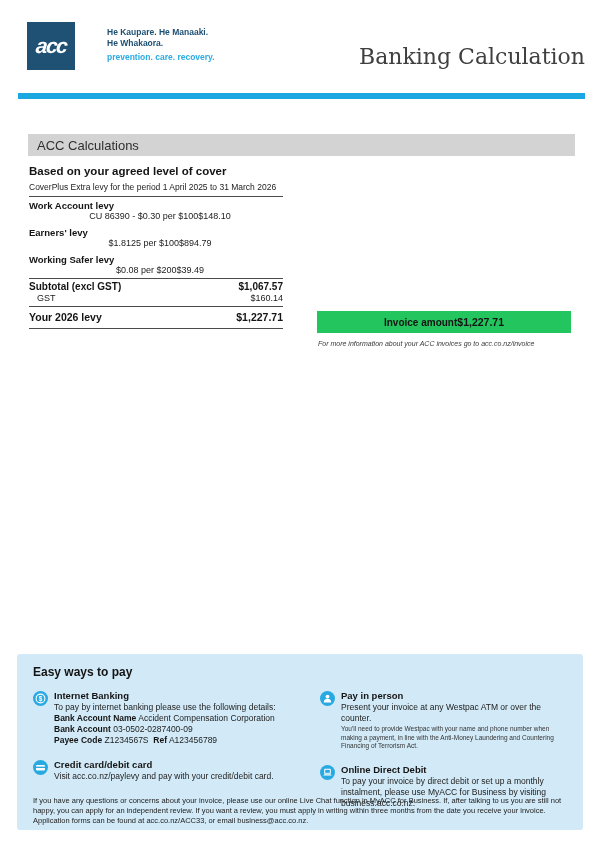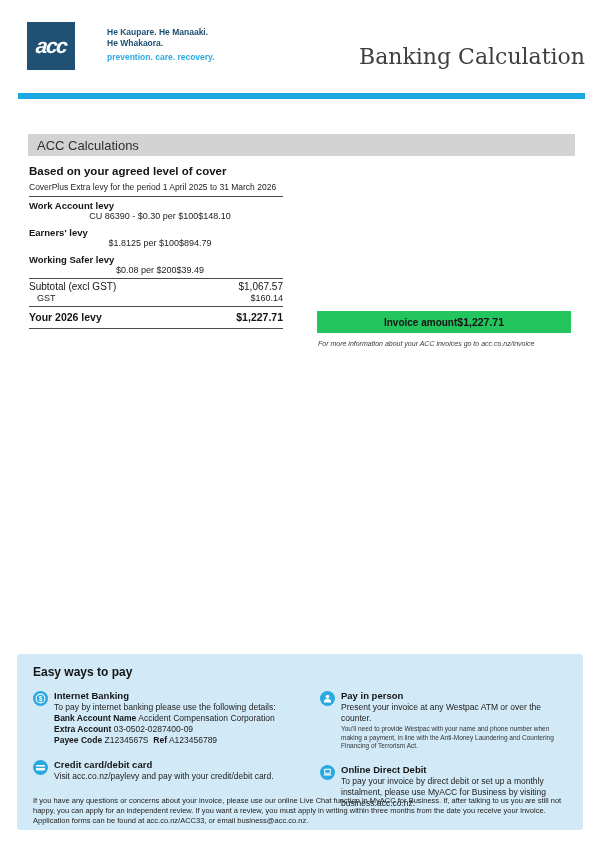--- a/index.html
+++ b/index.html
@@ -26,21 +26,21 @@
   
   .calc-head{position:absolute;left:29px;top:165px;font-size:11.5px;font-weight:700;color:#141414;}
   .calc-period{position:absolute;left:29px;top:182px;font-size:8.5px;color:#222;}
   .calc-table{position:absolute;left:29px;top:196px;width:254px;}
   .rule{border:none;border-top:1px solid #4a4a4a;margin:0;}
   .levy-row{padding:4px 0 3px 0;}
   .levy-label{font-size:9.5px;font-weight:700;line-height:10px;color:#141414;}
   .levy-detail{display:flex;justify-content:center;font-size:9px;line-height:10px;}
   .levy-detail .d{padding-left:8px;}
   .sub-row{display:flex;justify-content:space-between;padding:3px 0 0 0;
-           font-size:10px;font-weight:400;line-height:10px;color:#141414;}
+           font-size:10px;font-weight:700;line-height:10px;color:#141414;}
   .gst-row{display:flex;justify-content:space-between;padding:1px 0 3px 0;font-size:9px;line-height:10px;gap:32px;}
   .gst-row .d{padding-left:8px;}
   .total-row{display:flex;justify-content:space-between;padding:5px 0 5px 0;
              font-size:10.5px;font-weight:700;line-height:11px;color:#141414;}
 
   
   .invoice-box{position:absolute;left:317px;top:311px;width:254px;height:22px;background:#22c55e;
                display:flex;align-items:center;justify-content:center;padding:0 9px;
                box-sizing:border-box;}
   .invoice-box .lbl{font-size:10px;font-weight:700;color:#141414;}
@@ -141,21 +141,21 @@
         <span class="m-icon">
           <svg width="11" height="11" viewBox="0 0 11 11">
               <circle cx="5.5" cy="5.5" r="4.4" fill="none" stroke="#ffffff" stroke-width="1.1"></circle>
               <text x="5.5" y="7.8" font-size="6.5" font-family="Liberation Sans, sans-serif" fill="#ffffff" text-anchor="middle" font-weight="bold">$</text>
             </svg>
         </span>
         <div class="m-body">
           <div class="m-title">Internet Banking</div>
           <div class="m-line">To pay by internet banking please use the following details:</div>
           <div class="m-line"><b>Bank Account Name</b> <span>Accident Compensation Corporation</span></div>
-          <div class="m-line"><b>Extra Account</b> <span>03-0502-0287400-09</span></div>
+          <div class="m-line"><b>Bank Account</b> <span>03-0502-0287400-09</span></div>
           <div class="m-line"><b>Payee Code</b> <span>Z1234567S</span>&nbsp; <b>Ref</b> <span>A123456789</span></div>
         </div>
       </div>
 
       <div class="method">
         <span class="m-icon">
           <svg width="11" height="11" viewBox="0 0 11 11">
               <rect x="1" y="3" width="9" height="5.6" rx="1" fill="#ffffff"></rect>
               <rect x="1" y="4.6" width="9" height="1.4" fill="#29a9e1"></rect>
             </svg>

